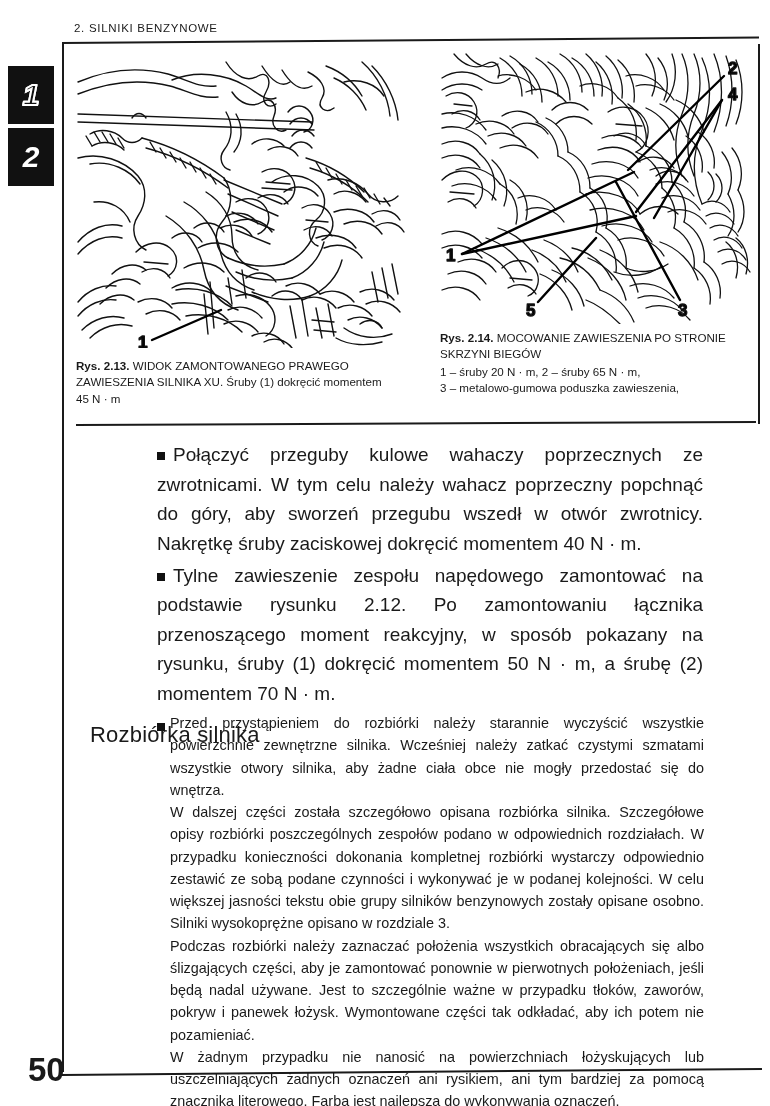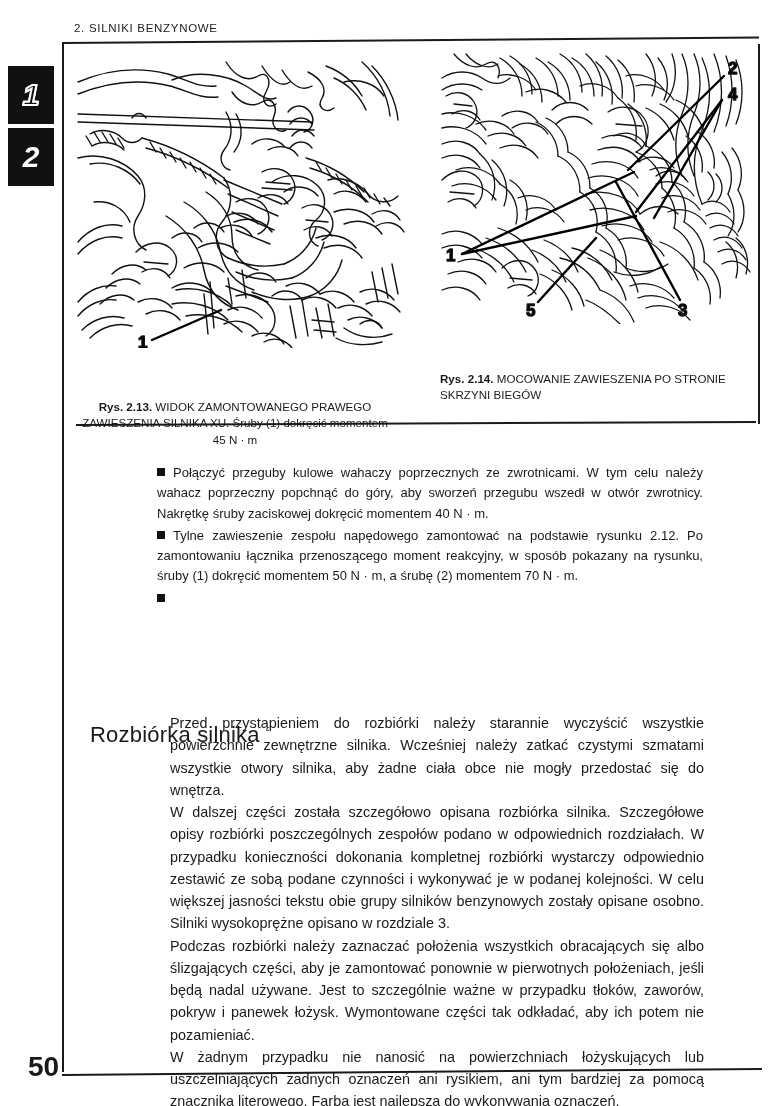--- a/index.html
+++ b/index.html
@@ -115,35 +115,34 @@
     font-weight: bold;
     fill: #000;
   }
 
   
   .caption {
     position: absolute;
     font-size: 11.6px;
     line-height: 1.42;
     color: #1a1a1a;
-    margin-top: 41px;
-  }
-  .cap-left  { left: 76px;  top: 358px; width: 318px; text-align: center; }
+  }
+  .cap-left  { left: 76px;  top: 358px; width: 318px; }
   .cap-right { left: 440px; top: 330px; width: 318px; }
   .caption .capnum { font-weight: bold; }
   .caption .legend { margin-top: 1px; }
   .caption .legend div { white-space: nowrap; }
 
   
   .bullet-block {
     position: absolute;
     left: 157px;
-    top: 463px;
+    top: 440px;
     width: 546px;
-    font-size: 13px;
+    font-size: 19px;
     line-height: 1.56;
     text-align: justify;
   }
   .bullet-block p { margin: 0 0 2px 0; }
   .sq {
     display: inline-block;
     width: 8px;
     height: 8px;
     background: #111;
     margin-right: 8px;
@@ -167,21 +166,21 @@
     font-size: 14.4px;
     line-height: 1.545;
     text-align: justify;
   }
   .body-block p { margin: 0; }
 
   .page-number {
     position: absolute;
     left: 28px;
     top: 1051px;
-    font-size: 28px;
+    font-size: 33px;
     font-weight: bold;
   }
 </style>
 </head>
 <body>
 
 <div class="page">
 
   <div class="tab tab-1">
     <span class="tabnum">1</span>
@@ -491,20 +490,22 @@
     </svg>
   </div>
 
   <div class="caption cap-left">
     <span class="capnum">Rys. 2.13.</span><span> WIDOK ZAMONTOWANEGO PRAWEGO ZAWIESZENIA SILNIKA XU. Śruby (1) dokręcić momentem 45 N · m</span>
   </div>
 
   <div class="caption cap-right">
     <span class="capnum">Rys. 2.14.</span><span> MOCOWANIE ZAWIESZENIA PO STRONIE SKRZYNI BIEGÓW</span>
     <div class="legend">
+      <div>1 – śruby 20 N · m, 2 – śruby 65 N · m,</div>
+      <div>3 – metalowo-gumowa poduszka zawieszenia,</div>
     </div>
   </div>
 
   <div class="bullet-block">
     <p><span class="sq"></span><span>Połączyć przeguby kulowe wahaczy poprzecznych ze zwrotnicami. W tym celu należy wahacz poprzeczny popchnąć do góry, aby sworzeń przegubu wszedł w otwór zwrotnicy. Nakrętkę śruby zaciskowej dokręcić momentem 40 N · m.</span></p>
     <p><span class="sq"></span><span>Tylne zawieszenie zespołu napędowego zamontować na podstawie rysunku 2.12. Po zamontowaniu łącznika przenoszącego moment reakcyjny, w sposób pokazany na rysunku, śruby (1) dokręcić momentem 50 N · m, a śrubę (2) momentem 70 N · m.</span></p>
     <p><span class="sq"></span></p>
   </div>
 
   <h2 class="heading">Rozbiórka silnika</h2>

